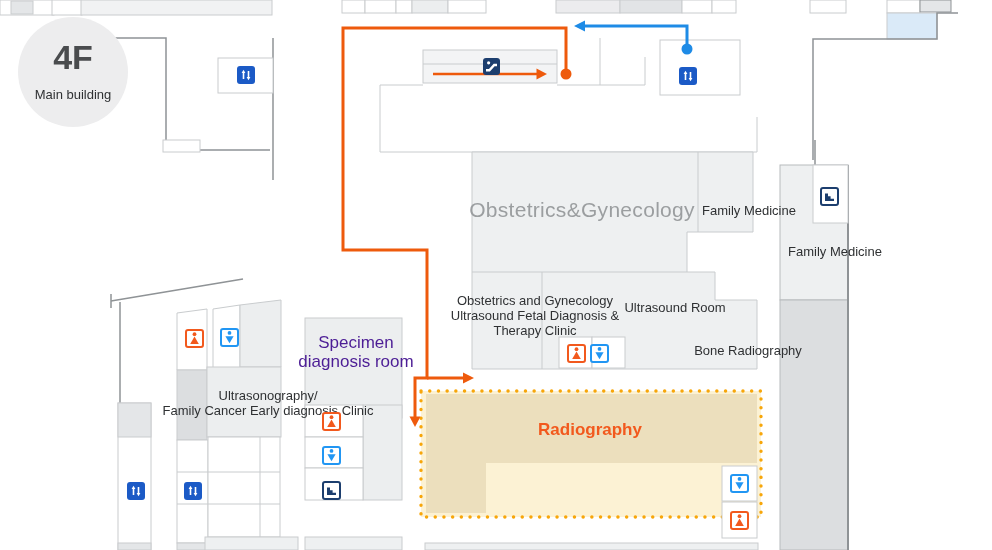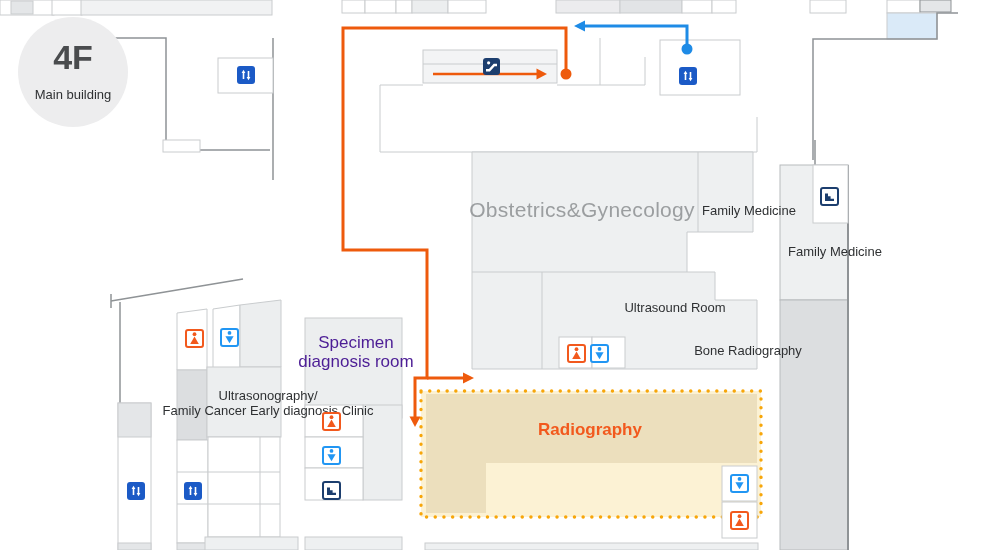--- a/index.html
+++ b/index.html
@@ -147,20 +147,25 @@
   <div class="badge">
     <div class="f">4F</div>
     <div class="b">Main building</div>
   </div>
 
   <div class="lbl lbl-big" style="left:582px;top:210px;">Obstetrics&amp;Gynecology</div>
   <div class="lbl lbl-sm" style="left:727px;top:210px;">Family Medicine</div>
   <div class="lbl lbl-sm" style="left:813px;top:251px;">Family Medicine</div>
   <div class="lbl lbl-sm" style="left:653px;top:307px;">Ultrasound Room</div>
   <div class="lbl lbl-sm" style="left:726px;top:350px;">Bone Radiography</div>
+  <div class="lbl lbl-sm" style="left:513px;top:315px;">
+    <div>Obstetrics and Gynecology</div>
+    <div>Ultrasound Fetal Diagnosis &amp;</div>
+    <div>Therapy Clinic</div>
+  </div>
   <div class="lbl lbl-med" style="left:356px;top:352px;">
     <div>Specimen</div>
     <div>diagnosis room</div>
   </div>
   <div class="lbl lbl-sm" style="left:246px;top:403px;">
     <div>Ultrasonography/</div>
     <div>Family Cancer Early diagnosis Clinic</div>
   </div>
   <div class="lbl lbl-hl" style="left:590px;top:430px;">Radiography</div>
 

